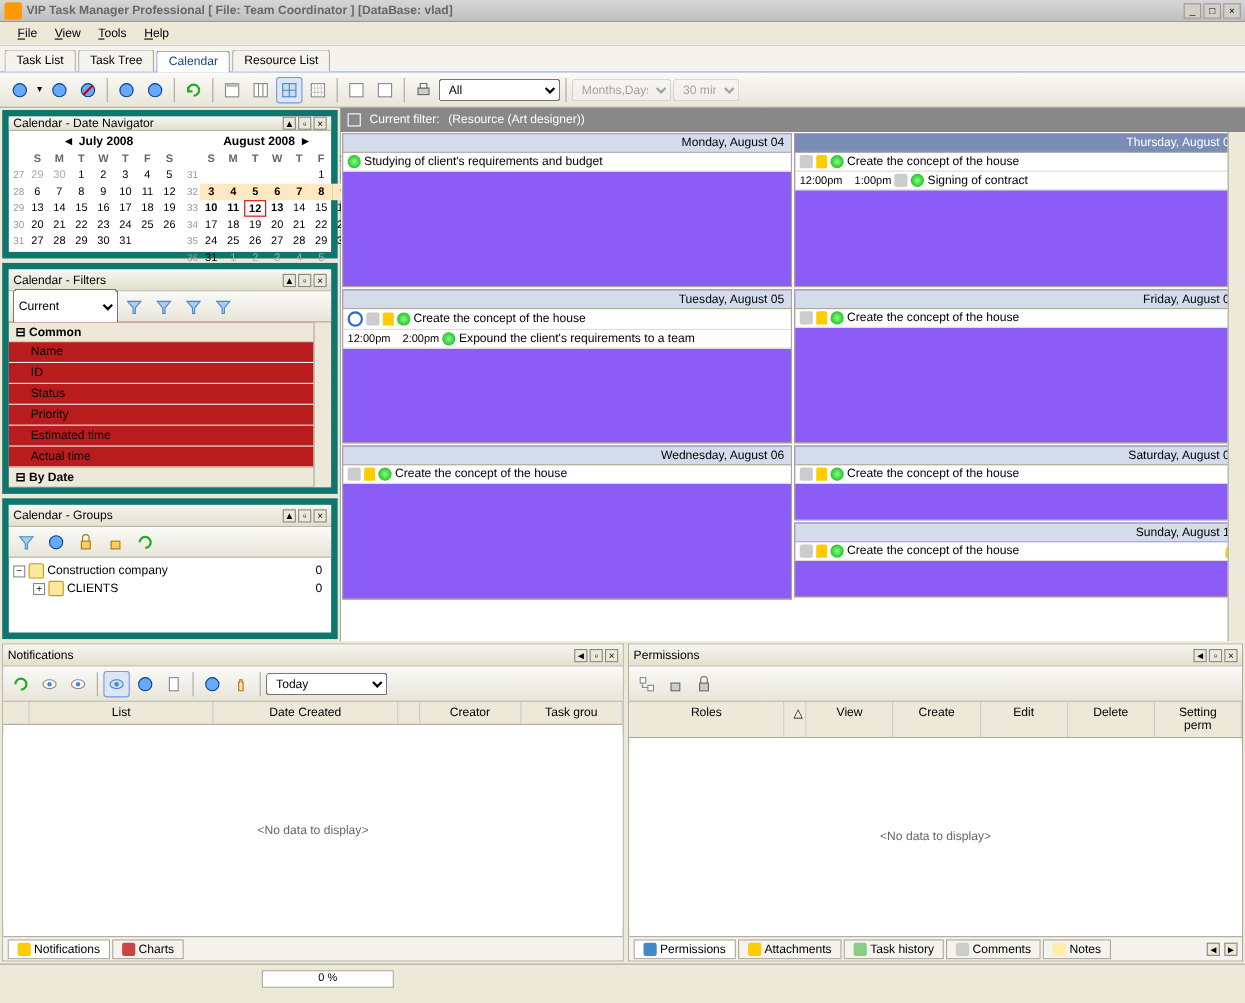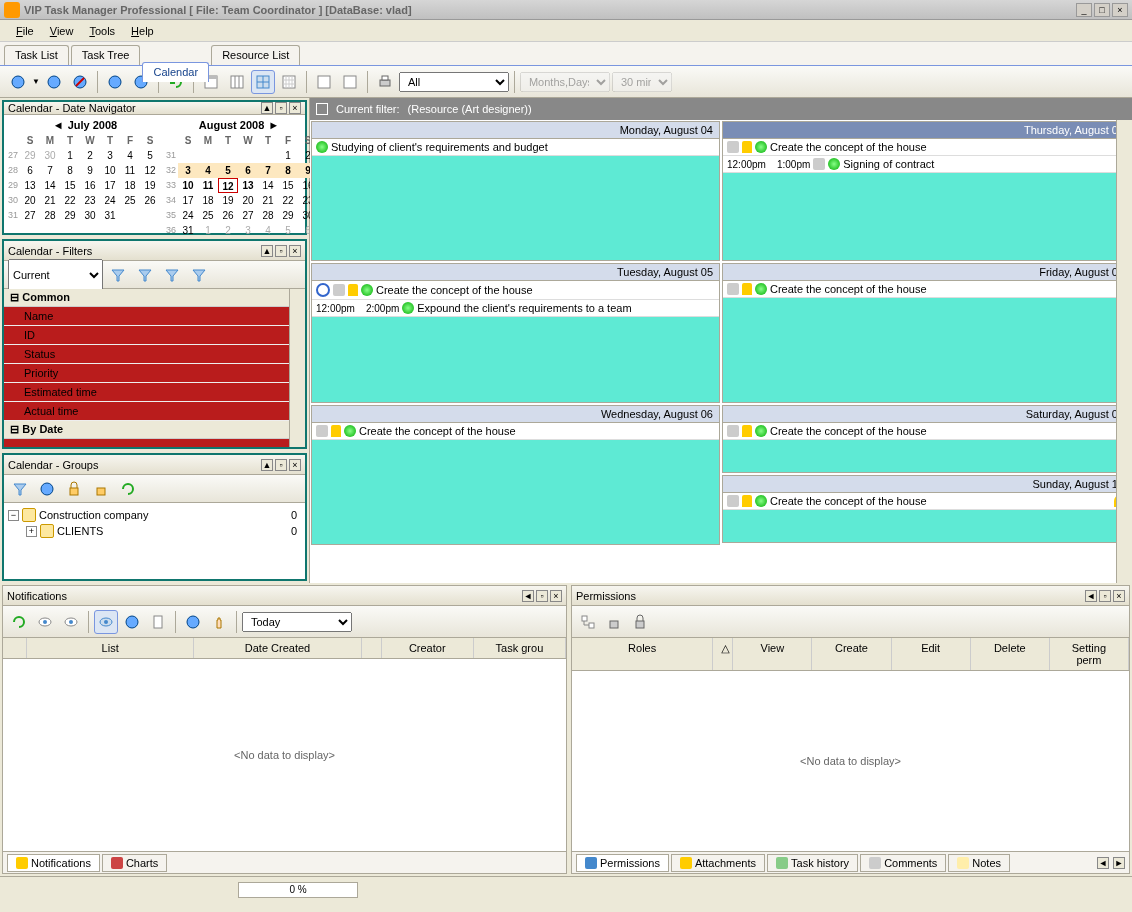--- a/index.html
+++ b/index.html
@@ -9,33 +9,33 @@
 .titlebar-icon { width: 16px; height: 16px; background: #ff9900; border-radius: 3px; margin-right: 4px; }
 .titlebar-text { color: #666; font-weight: bold; flex: 1; }
 .window-btn { width: 16px; height: 14px; background: #d4d0c8; border: 1px solid #999; margin-left: 2px; font-size: 9px; text-align: center; line-height: 12px; cursor: pointer; }
 
 .menubar { height: 22px; background: #ece9d8; display: flex; align-items: center; padding: 0 8px; border-bottom: 1px solid #ccc; }
 .menu-item { padding: 2px 8px; cursor: pointer; text-decoration-color: transparent; }
 .menu-item::first-letter { text-decoration: underline; }
 
 .tabbar { height: 24px; background: #f5f3ee; display: flex; border-bottom: 1px solid #7a96df; padding-left: 4px; padding-top: 3px; }
 .tab { padding: 3px 10px; background: #f5f3ee; border: 1px solid #aca899; border-bottom: none; margin-right: 2px; cursor: pointer; border-radius: 3px 3px 0 0; }
-.tab.active { background: #fff; border-color: #7a96df; color: #15428b; position: relative; top: 17px; }
+.tab.active { background: #fff; border-color: #7a96df; color: #15428b; position: relative; top: 1px; }
 
 .toolbar { height: 32px; background: linear-gradient(#fafaf7,#e8e5d9); border-bottom: 1px solid #aca899; display: flex; align-items: center; padding: 0 6px; gap: 2px; }
 .tb-btn { width: 24px; height: 24px; border: 1px solid transparent; display: inline-flex; align-items: center; justify-content: center; cursor: pointer; border-radius: 3px; }
 .tb-sep { width: 1px; height: 22px; background: #aca899; margin: 0 3px; }
 .tb-select { height: 20px; font-size: 11px; padding: 0 4px; }
 .tb-btn.active { border: 1px solid #7a96df; background: #dce6f4; }
 
 .main-area { display: flex; height: 485px; }
 .left-col { width: 310px; display: flex; flex-direction: column; border-right: 1px solid #aca899; }
 .right-col { flex: 1; display: flex; flex-direction: column; }
 
-.panel { border: 2px solid #0f766e; margin: 2px; background: #fff; display: flex; flex-direction: column; }
+.panel { border: 6px solid #0f766e; margin: 2px; background: #fff; display: flex; flex-direction: column; }
 .panel-header { height: 20px; background: linear-gradient(#f7f6f0,#e4e0cf); border-bottom: 1px solid #aca899; display: flex; align-items: center; padding: 0 4px; }
 .panel-title { flex: 1; }
 .panel-ctl { width: 12px; height: 12px; margin-left: 2px; cursor: pointer; font-size: 9px; text-align: center; line-height: 10px; border: 1px solid #888; background: #ece9d8; }
 .month-nav { display: flex; }
 .mini-cal { flex: 1; padding: 2px; }
 .mini-cal-head { display: flex; align-items: center; justify-content: center; font-weight: bold; padding: 2px; }
 .nav-arrow { cursor: pointer; padding: 0 4px; }
 .week-row { display: flex; }
 .day-cell { width: 20px; height: 15px; text-align: center; font-size: 10px; line-height: 15px; }
 .day-head { color: #666; font-weight: bold; }
@@ -57,21 +57,21 @@
 .tree-row { display: flex; align-items: center; padding: 1px 0; }
 .tree-toggle { width: 11px; height: 11px; border: 1px solid #888; text-align: center; line-height: 9px; font-size: 9px; margin-right: 3px; cursor: pointer; }
 .tree-icon { width: 14px; height: 14px; background: #fde8a0; border: 1px solid #c90; border-radius: 2px; margin-right: 3px; }
 .tree-count { margin-left: auto; padding-right: 4px; }
 
 .filter-bar { height: 22px; background: #888; color: #fff; display: flex; align-items: center; padding: 0 6px; gap: 8px; }
 .filter-check { width: 12px; height: 12px; border: 1px solid #fff; }
 
 .cal-grid { flex: 1; display: flex; flex-wrap: wrap; overflow: auto; background: #fff; }
 .cal-col { width: 50%; display: flex; flex-direction: column; }
-.day-block { border: 1px solid #aca899; margin: 1px; background: #5eead4; min-height: 140px; display: flex; flex-direction: column; }
+.day-block { border: 1px solid #aca899; margin: 1px; background: #8b5cf6; min-height: 140px; display: flex; flex-direction: column; }
 .day-block.half { min-height: 68px; }
 .day-header { background: #d4dceb; border-bottom: 1px solid #aca899; padding: 2px 6px; text-align: right; }
 .day-header.sel { background: #7a8db5; color: #fff; }
 .appt { background: #fff; border-bottom: 1px solid #ddd; padding: 2px 4px; display: flex; align-items: center; gap: 3px; }
 .green-dot { width: 12px; height: 12px; background: radial-gradient(#8f8,#0a0); border-radius: 50%; }
 .wrench-icon { width: 12px; height: 12px; background: #ccc; border-radius: 2px; }
 .lock-icon { width: 10px; height: 12px; background: #fc0; border-radius: 2px 2px 0 0; }
 .clock-icon { width: 14px; height: 14px; border: 2px solid #36c; border-radius: 50%; position: relative; }
 .bell-icon { width: 12px; height: 12px; background: #fc0; border-radius: 50% 50% 0 0; }
 .appt-time { color: #000; font-size: 10px; }

